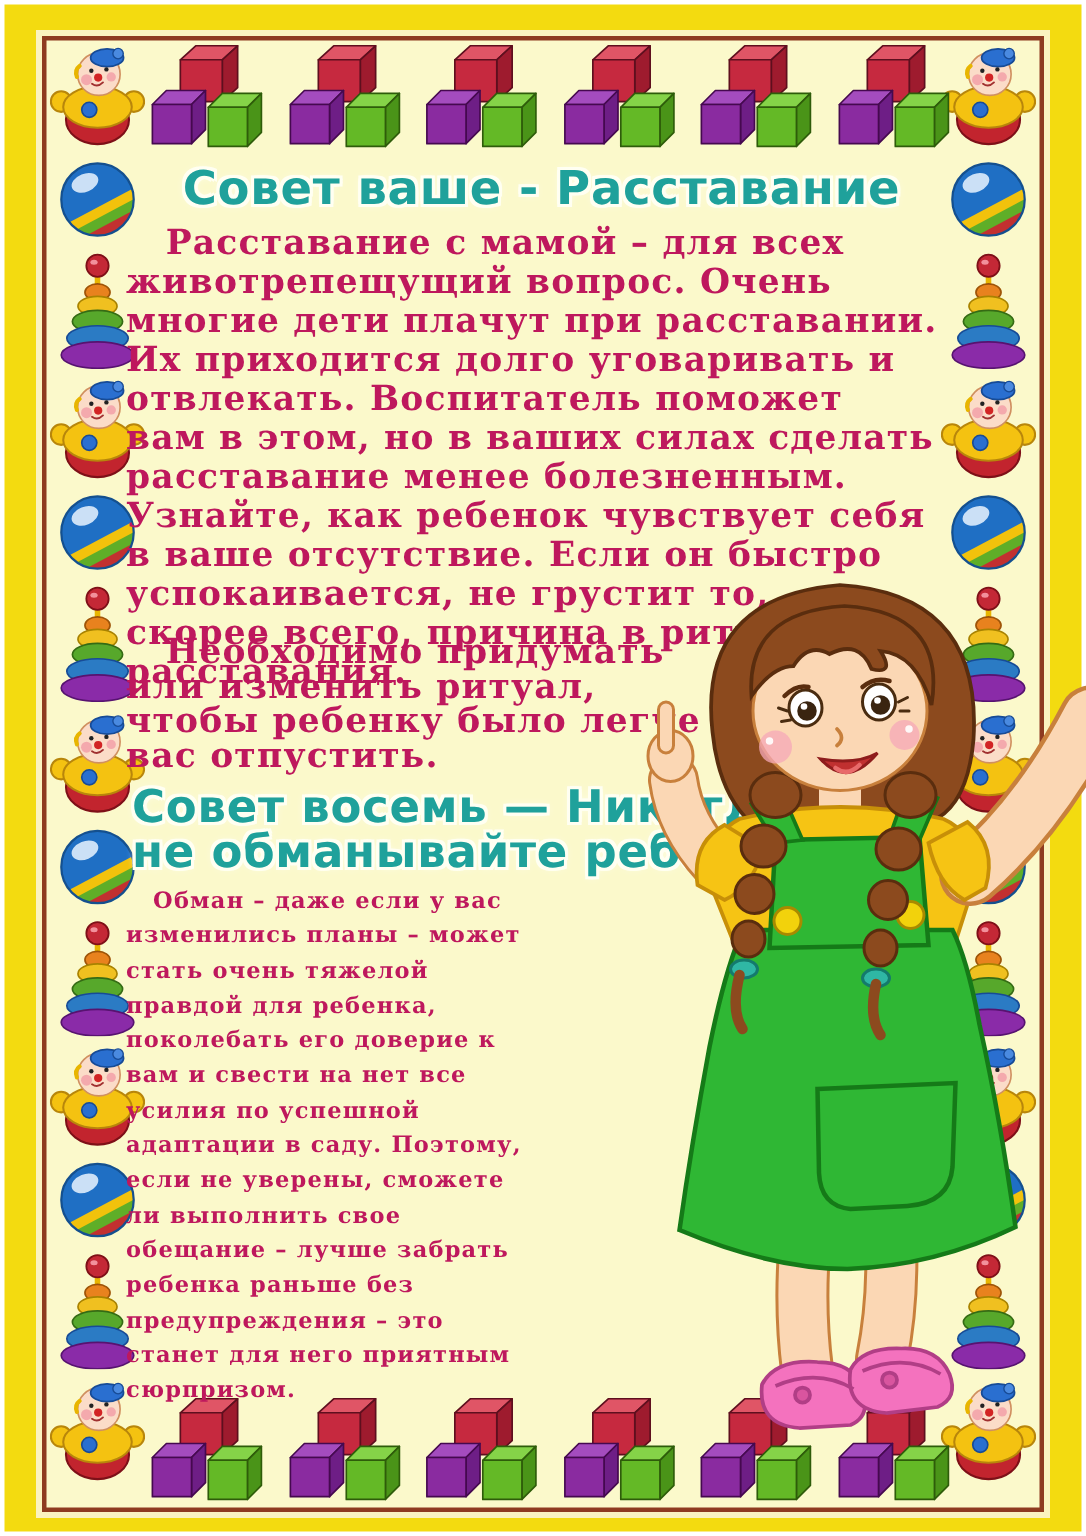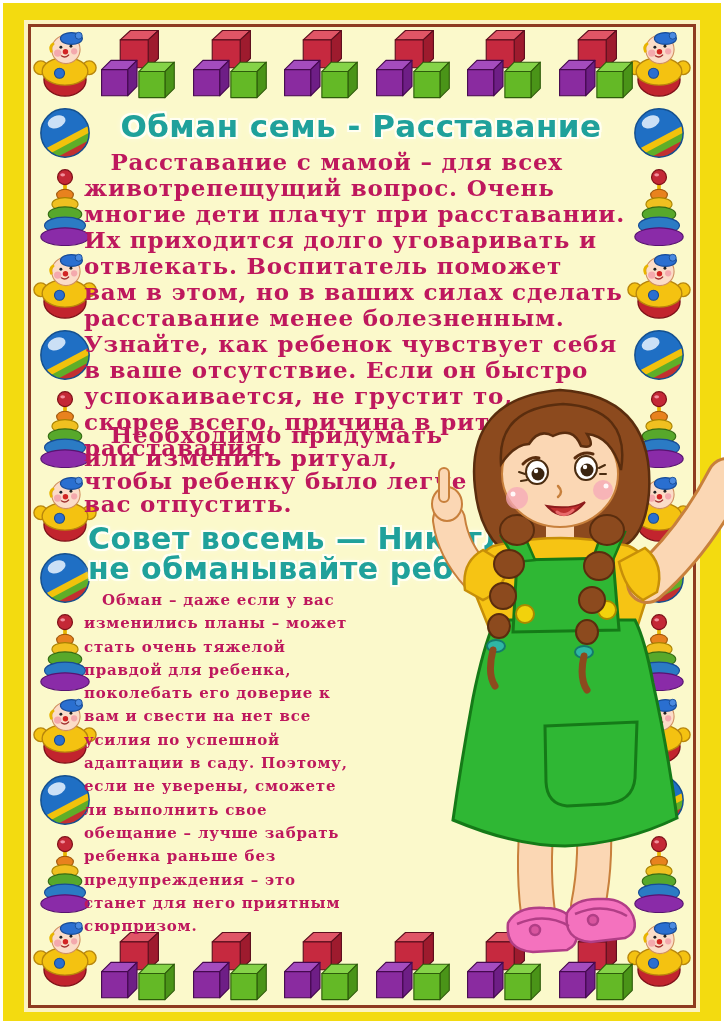--- a/index.html
+++ b/index.html
@@ -297,21 +297,21 @@
         <use href="#sym-cubes" width="82" height="74"></use>
       </svg></div>
     <div><svg width="82" height="74">
         <use href="#sym-cubes" width="82" height="74"></use>
       </svg></div>
     <div><svg width="82" height="74">
         <use href="#sym-cubes" width="82" height="74"></use>
       </svg></div>
   </div>
 
-<div class="title title1">Обман семь - Расставание</div>
+<div class="title title1">Совет ваше - Расставание</div>
 <div class="body-text para1">   Расставание с мамой – для всех
 животрепещущий вопрос. Очень
 многие дети плачут при расставании.
 Их приходится долго уговаривать и
 отвлекать. Воспитатель поможет
 вам в этом, но в ваших силах сделать
 расставание менее болезненным.
 Узнайте, как ребенок чувствует себя
 в ваше отсутствие. Если он быстро
 успокаивается, не грустит то,

